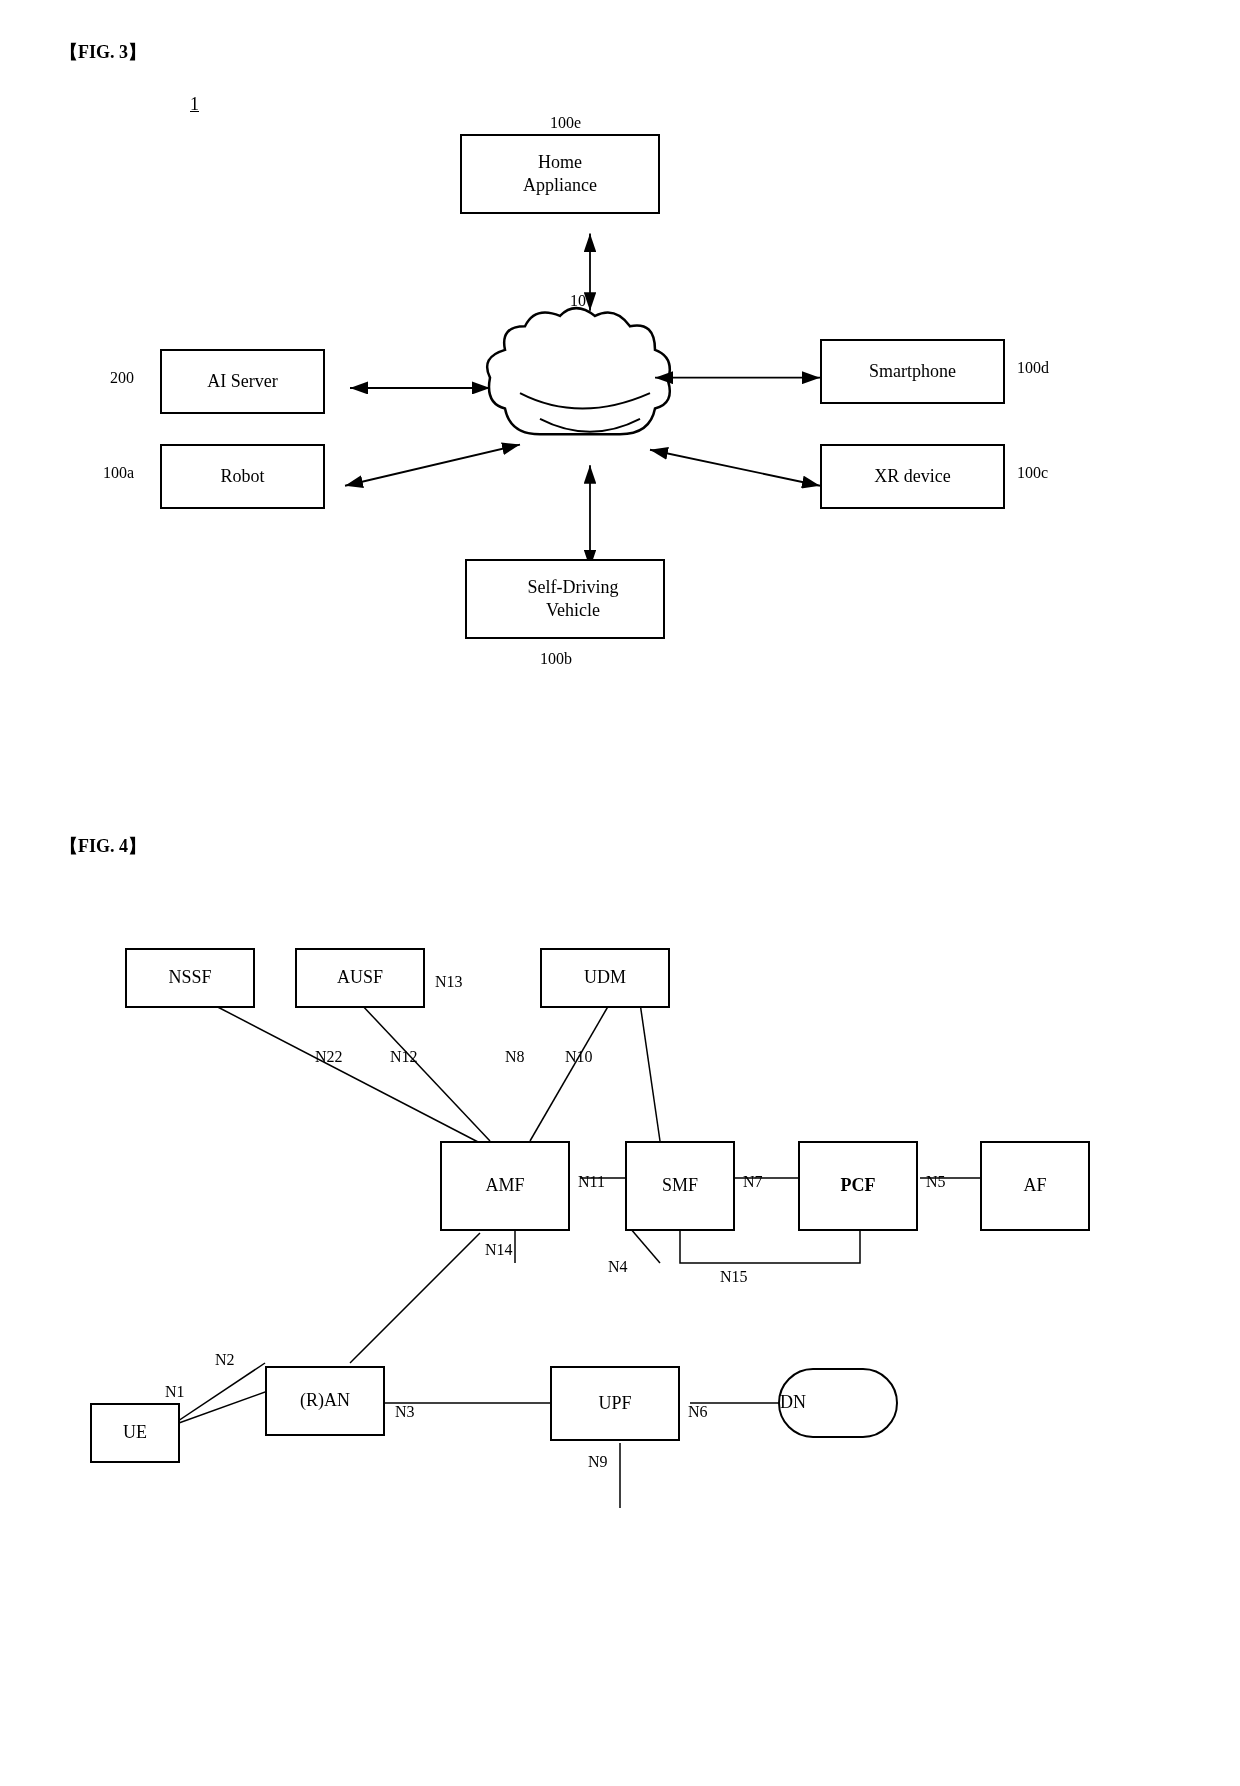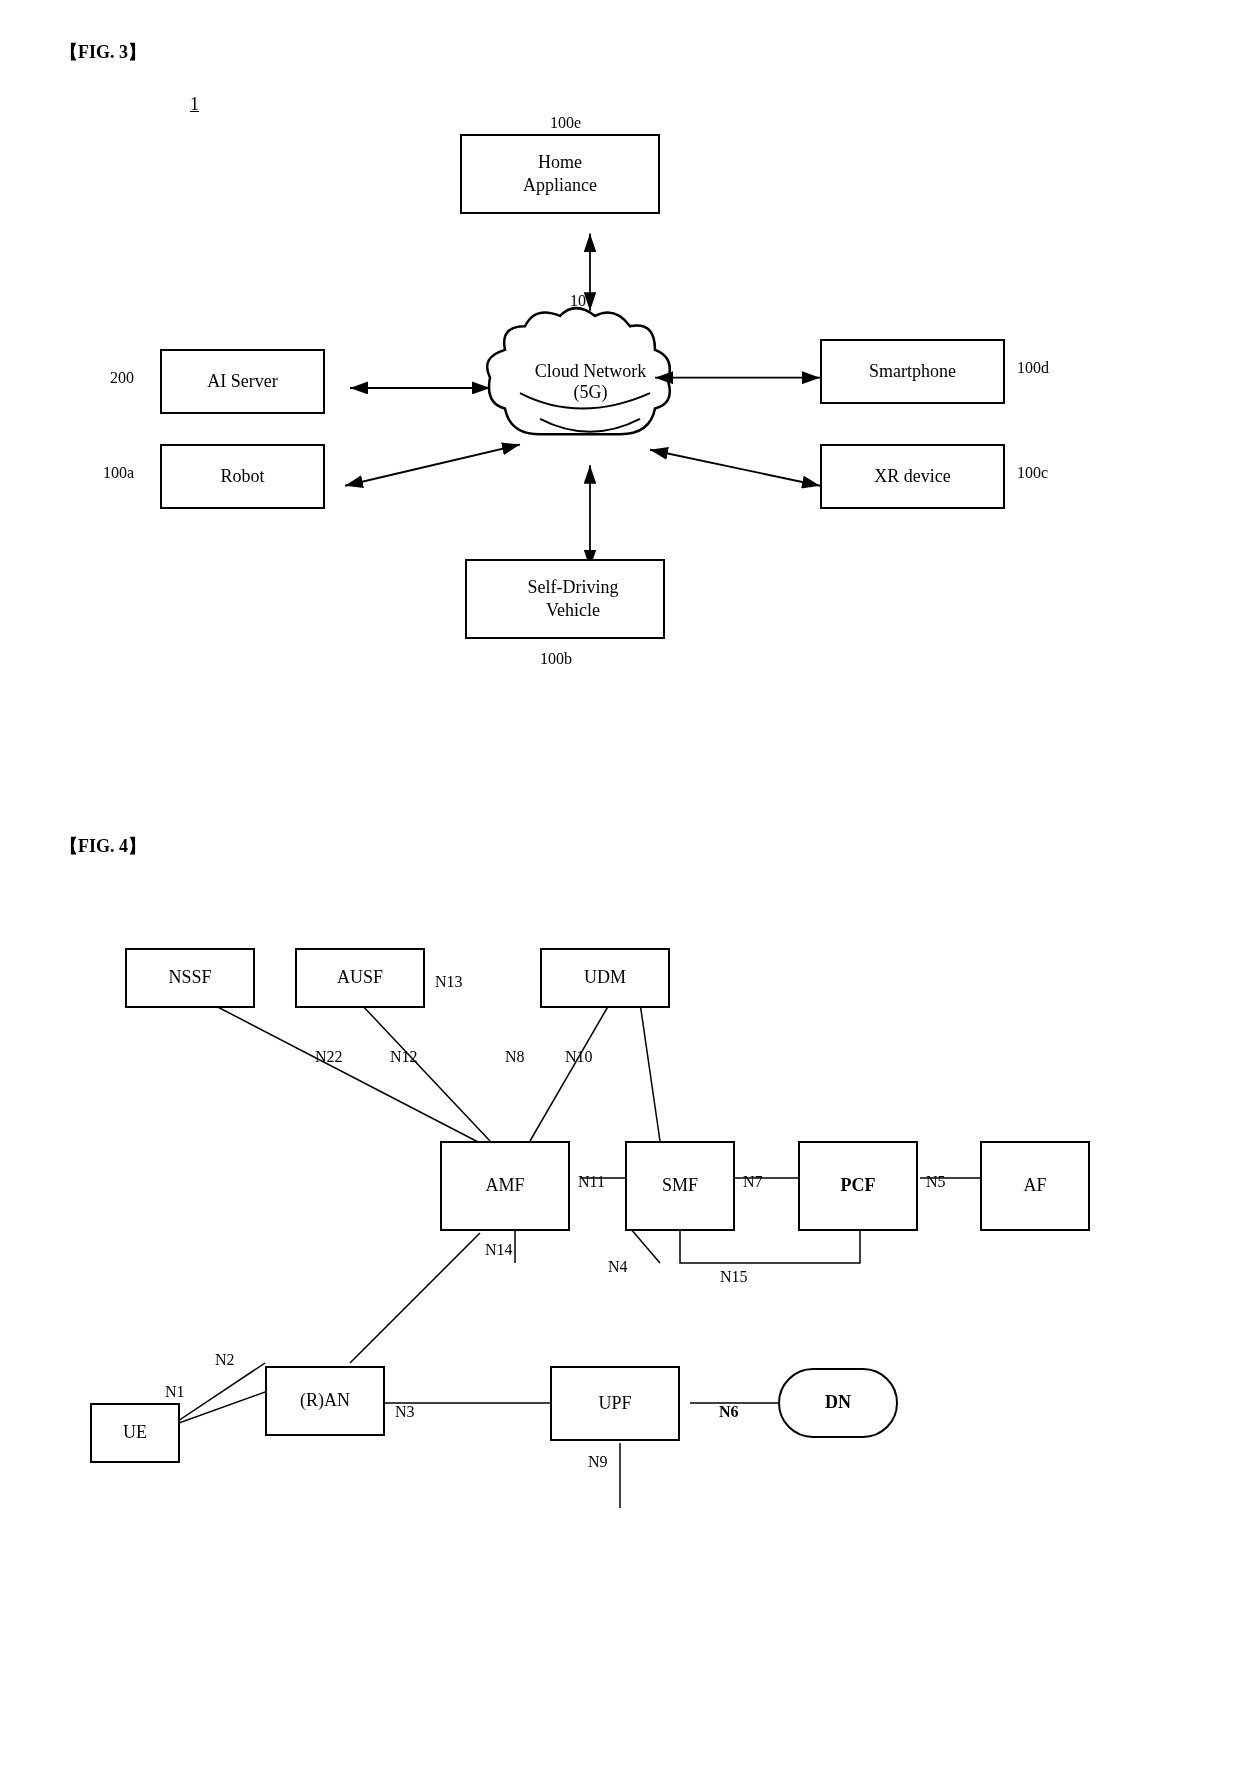--- a/index.html
+++ b/index.html
@@ -52,26 +52,24 @@
       font-size: 18px;
       line-height: 1.3;
     }
 
     .box-rounded {
       position: absolute;
       border: 2px solid #000;
       background: #fff;
       display: flex;
       align-items: center;
-      justify-content: center;
       text-align: center;
       font-size: 18px;
       border-radius: 40px;
       line-height: 1.3;
-      font-weight: bold;
     }
 
     .label {
       position: absolute;
       font-size: 16px;
       background: transparent;
     }
 
     svg.diagram {
       position: absolute;
@@ -153,24 +151,20 @@
       <span style="white-space:pre-line;">Home
 Appliance</span>
     </div>
     <div class="label" style="top:40px; left:490px;">100e</div>
 
     <div class="box" style="top:275px; left:100px; width:165px; height:65px;">
       <span>AI Server</span>
     </div>
     <div class="label" style="top:295px; left:50px;">200</div>
 
-    <div style="position:absolute; top:235px; left:433px; width:195px; height:145px; display:flex; align-items:center; justify-content:center; text-align:center; font-size:18px; pointer-events:none;">
-      <span style="white-space:pre-line;">Cloud Network
-(5G)</span>
-    </div>
     <div class="label" style="top:218px; left:510px;">10</div>
 
     <div class="box" style="top:265px; left:760px; width:185px; height:65px;">
       <span>Smartphone</span>
     </div>
     <div class="label" style="top:285px; left:957px;">100d</div>
 
     <div class="box" style="top:370px; left:100px; width:165px; height:65px;">
       <span>Robot</span>
     </div>
@@ -285,21 +279,21 @@
     </div>
 
     <div class="box" style="top:493px; left:205px; width:120px; height:70px;">
       <span>(R)AN</span>
     </div>
     <div class="label" style="top:530px; left:335px;">N3</div>
 
     <div class="box" style="top:493px; left:490px; width:130px; height:75px;">
       <span>UPF</span>
     </div>
-    <div class="label" style="top:530px; left:659px;font-weight:bold;">N6</div>
+    <div class="label" style="top:530px; left:628px;">N6</div>
     <div class="label" style="top:580px; left:528px;">N9</div>
 
     <div class="box-rounded" style="top:495px; left:718px; width:120px; height:70px;">
       <span>DN</span>
     </div>
 
   </div>
 
 </div>
 

